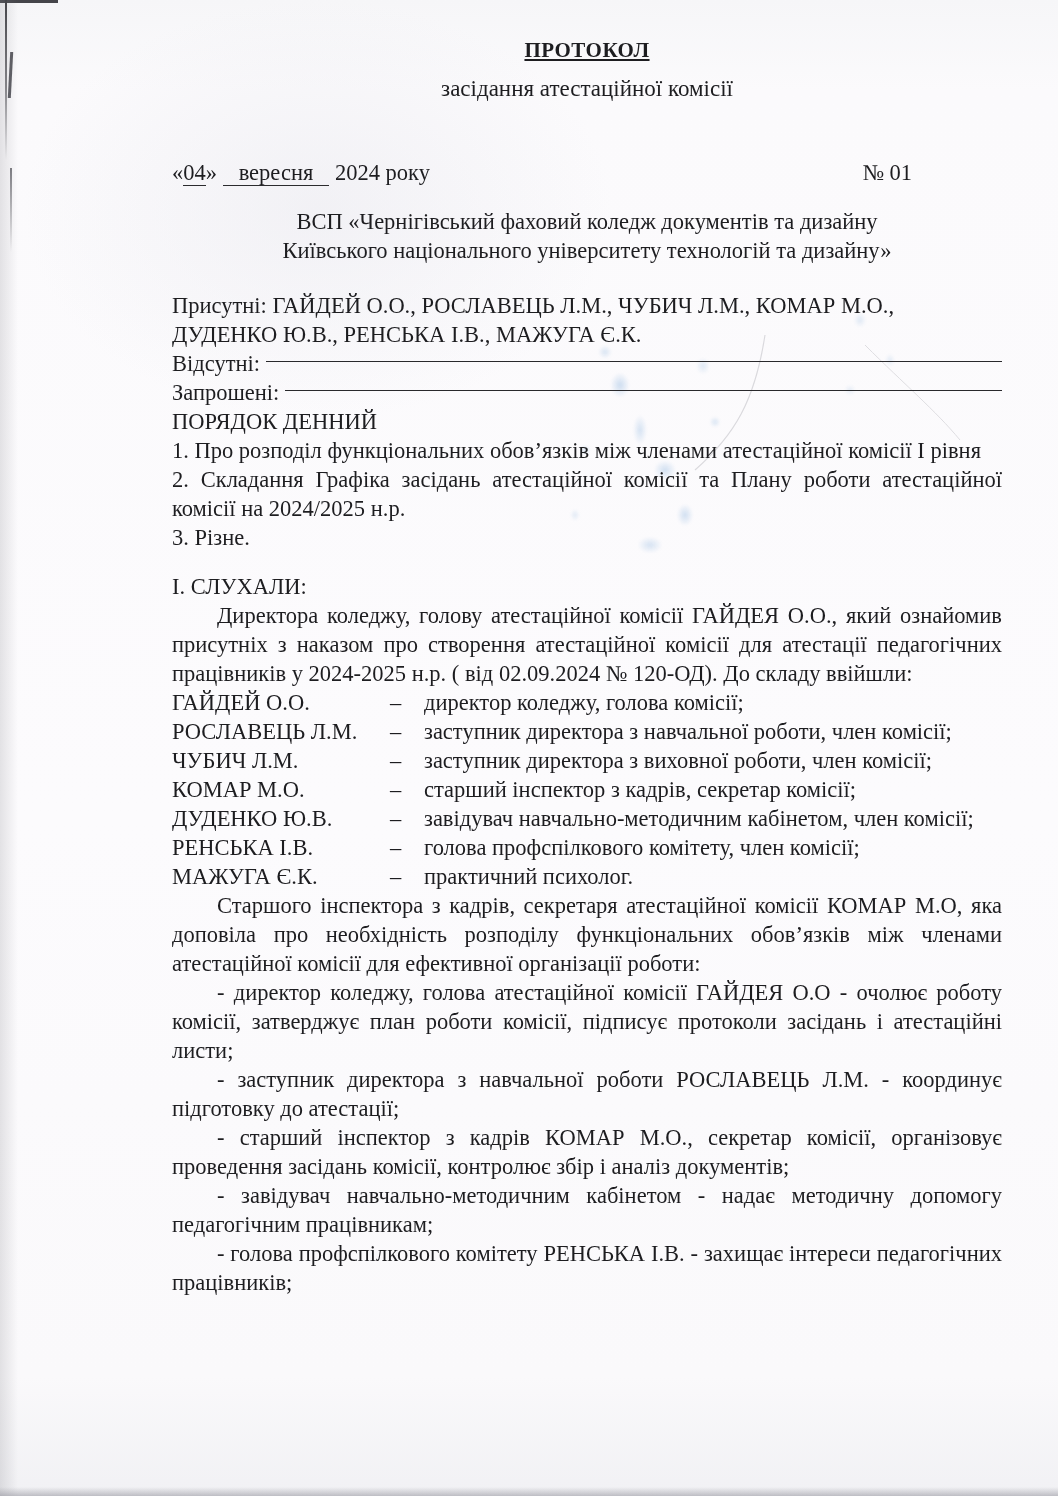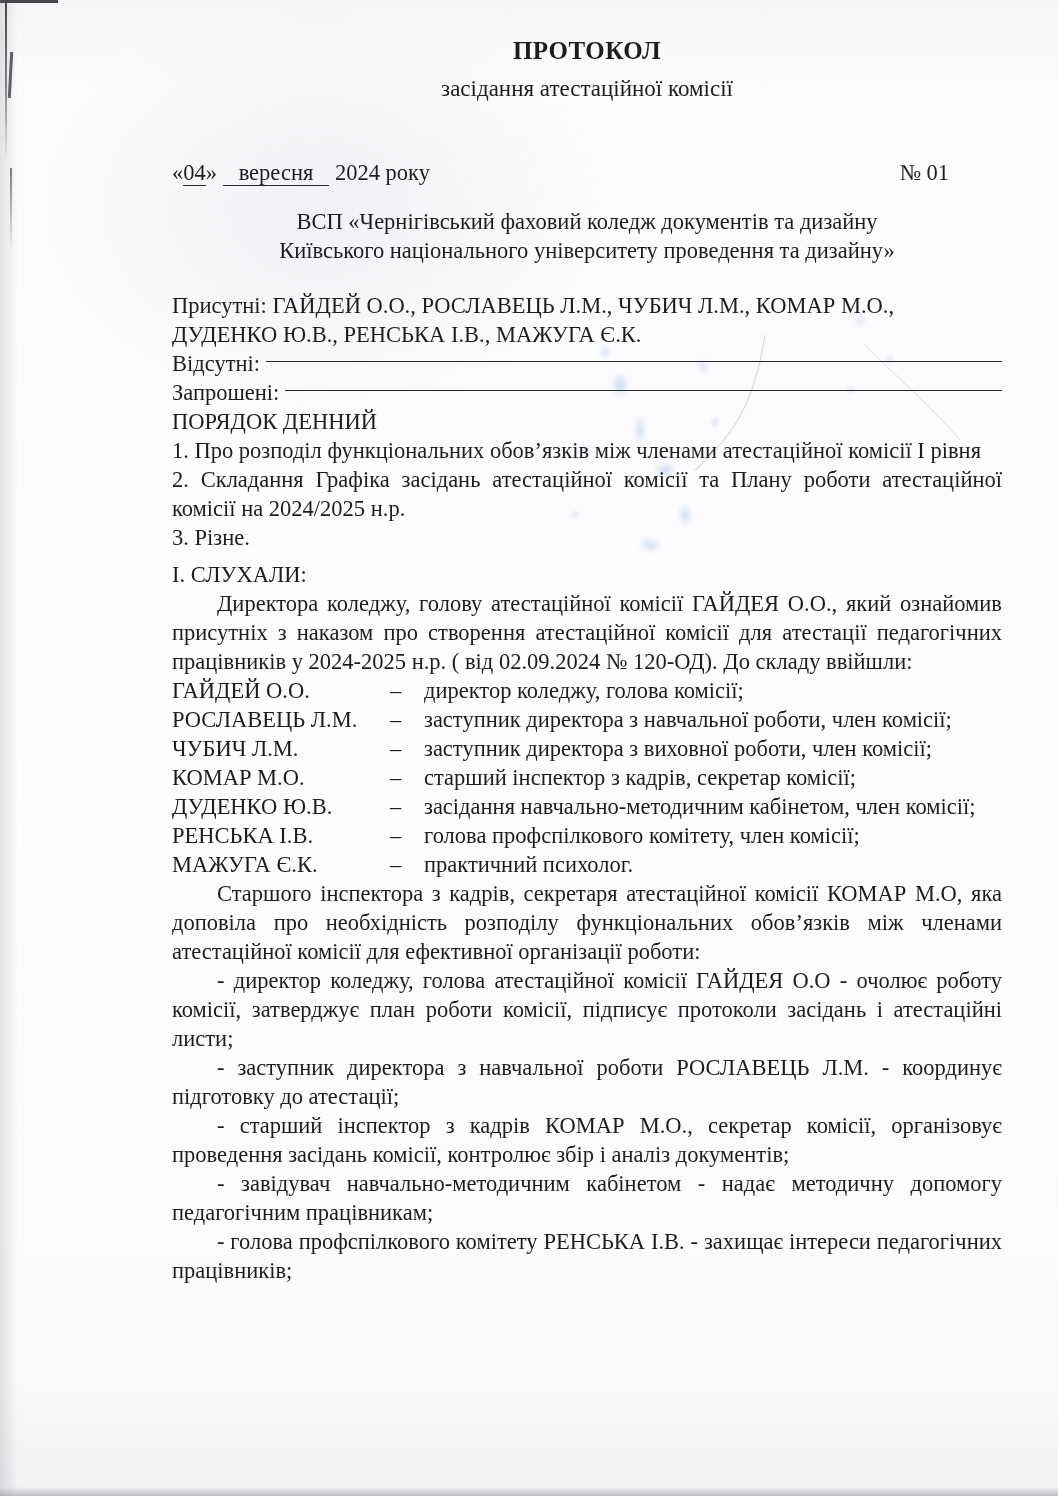--- a/index.html
+++ b/index.html
@@ -49,33 +49,33 @@
       radial-gradient(7px 9px  at 70px 70px, rgba(96,152,210,.40), transparent 70%),
       radial-gradient(8px 8px  at 30px 100px,rgba(96,152,210,.35), transparent 70%);
   }
   .pencil-marks{position:absolute;left:650px;top:290px;pointer-events:none;opacity:.3;}
   
   .content{
     position:absolute;left:172px;top:36px;width:830px;
     font-size:22.5px;line-height:29px;
   }
   .title-block{text-align:center;}
-  .doc-title{font-size:25px;font-weight:bold;letter-spacing:.5px;}
+  .doc-title{font-size:21px;font-weight:bold;letter-spacing:.5px;text-decoration:underline;}
   .doc-subtitle{font-size:23px;margin-top:9px;}
   .date-row{display:flex;justify-content:space-between;margin-top:55px;}
-  .date-num{margin-right:53px;}
+  .date-num{margin-right:90px;}
   .u{border-bottom:1.7px solid #2b2b2e;}
   .u-month{border-bottom:1.7px solid #2b2b2e;padding:0 16px;}
   .org-block{text-align:center;margin-top:20px;}
   .attendees{margin-top:26px;}
   .blank-row{display:flex;align-items:center;}
   .blank-line{flex:1;border-bottom:1.8px solid #29292c;margin-bottom:5px;margin-left:6px;}
   .agenda{}
   .justify{text-align:justify;}
-  .section{margin-top:8px;}
+  .section{margin-top:20px;}
   .para{text-align:justify;text-indent:45px;}
   .member-row{display:grid;grid-template-columns:218px 34px 1fr;}
   .member-role{text-align:justify;}
 </style>
 </head>
 <body>
 
 <div class="scan-page">
 
   <div class="edge-top"></div>
@@ -100,21 +100,21 @@
 
     <div class="date-row">
       <div><span>«</span><span class="u">04</span><span>»</span>
         <span class="u-month">вересня</span><span> 2024 року</span>
       </div>
       <div class="date-num">№ 01</div>
     </div>
 
     <div class="org-block">
       <div>ВСП «Чернігівський фаховий коледж документів та дизайну</div>
-      <div>Київського національного університету проведення та дизайну»</div>
+      <div>Київського національного університету технологій та дизайну»</div>
     </div>
 
     <div class="attendees">
       <div>Присутні: ГАЙДЕЙ О.О., РОСЛАВЕЦЬ Л.М., ЧУБИЧ Л.М., КОМАР М.О.,</div>
       <div>ДУДЕНКО Ю.В., РЕНСЬКА І.В., МАЖУГА Є.К.</div>
       <div class="blank-row">
         <span>Відсутні:</span>
         <div class="blank-line"></div>
       </div>
       <div class="blank-row">
@@ -151,21 +151,21 @@
           <span class="member-role">заступник директора з виховної роботи, член комісії;</span>
         </div>
         <div class="member-row">
           <span>КОМАР М.О.</span>
           <span>–</span>
           <span class="member-role">старший інспектор з кадрів, секретар комісії;</span>
         </div>
         <div class="member-row">
           <span>ДУДЕНКО Ю.В.</span>
           <span>–</span>
-          <span class="member-role">засідання навчально-методичним кабінетом, член комісії;</span>
+          <span class="member-role">завідувач навчально-методичним кабінетом, член комісії;</span>
         </div>
         <div class="member-row">
           <span>РЕНСЬКА І.В.</span>
           <span>–</span>
           <span class="member-role">голова профспілкового комітету, член комісії;</span>
         </div>
         <div class="member-row">
           <span>МАЖУГА Є.К.</span>
           <span>–</span>
           <span class="member-role">практичний психолог.</span>

